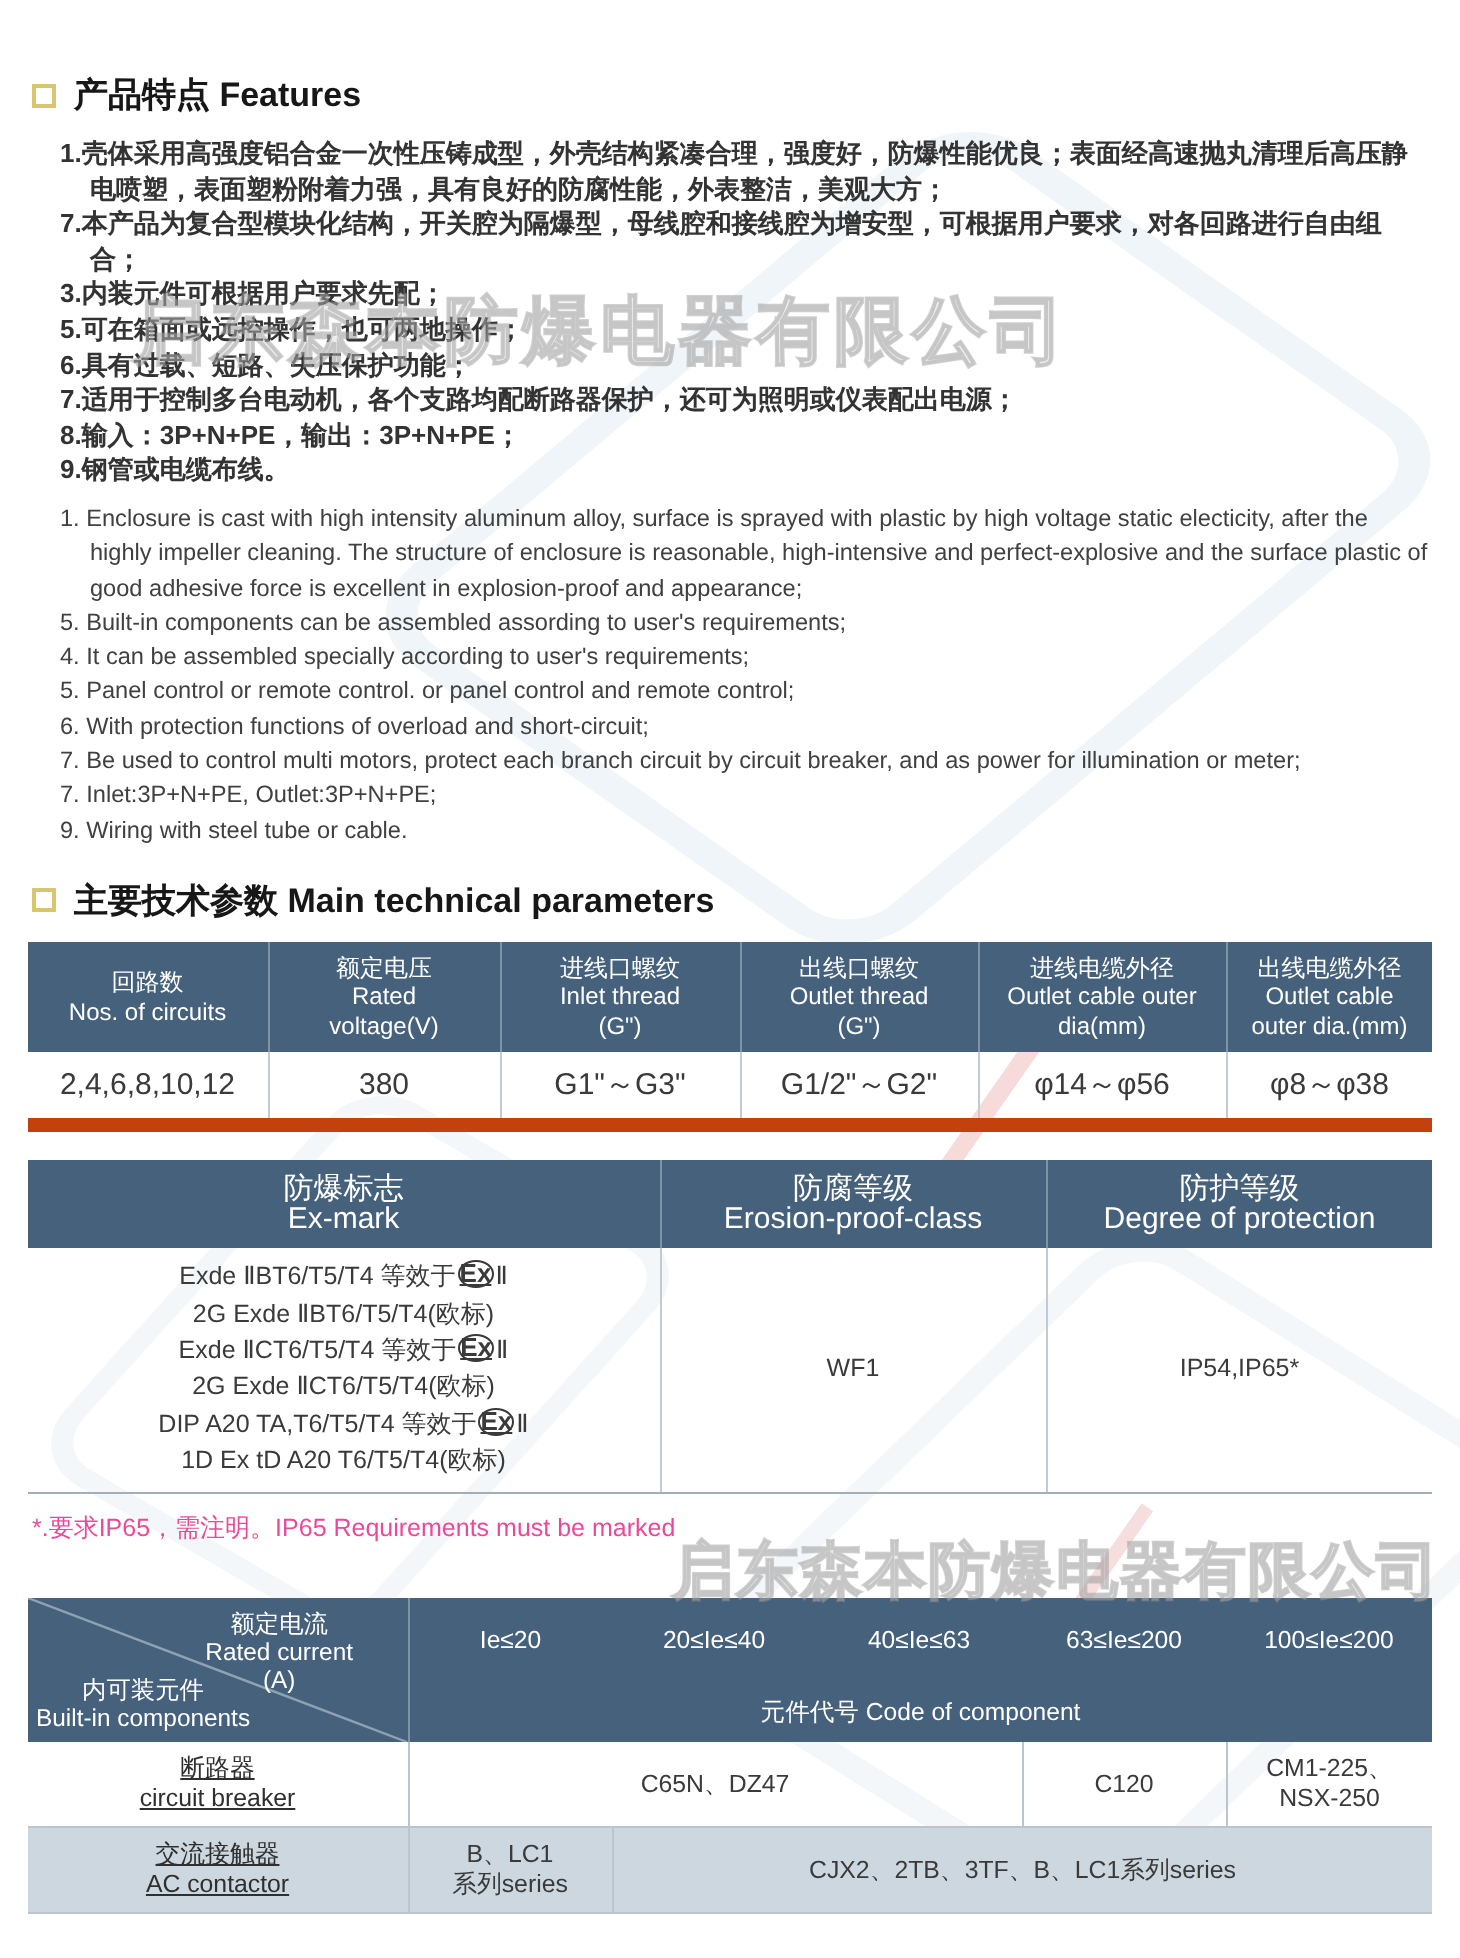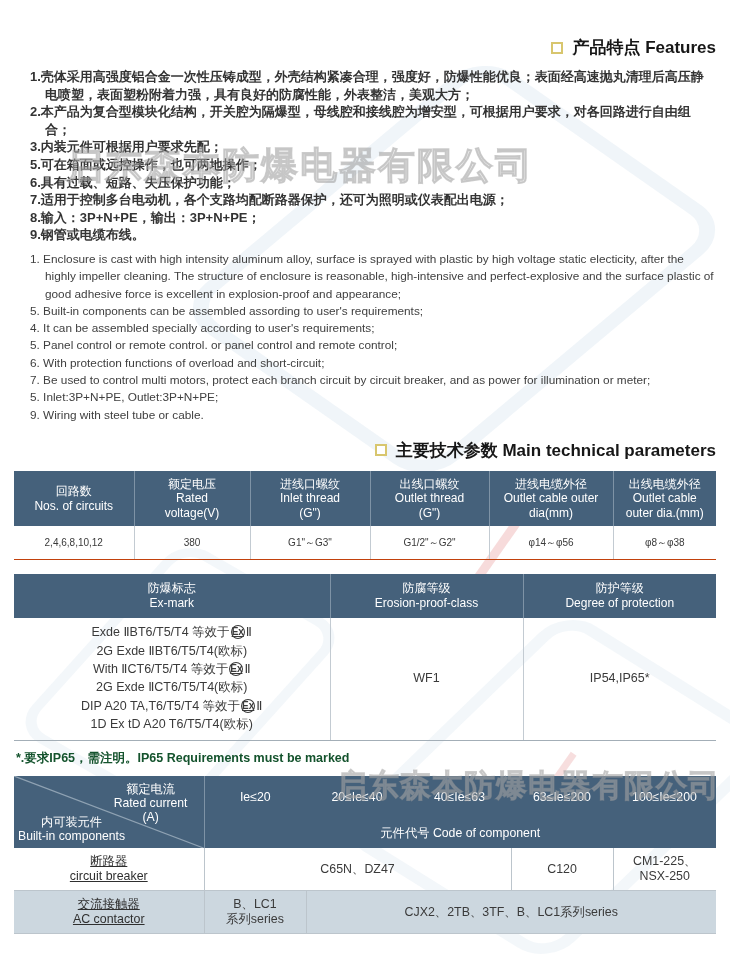--- a/index.html
+++ b/index.html
@@ -1,67 +1,67 @@
 <!DOCTYPE html>
 <html><head>
 <meta charset="utf-8">
 <style>
   html,body{margin:0;padding:0;background:#ffffff;}
   .page{position:relative;width:730px;height:979px;background:#fff;overflow:hidden;
         font-family:"Liberation Sans","DejaVu Sans",sans-serif;color:#3a3a3a;}
   .content{position:relative;z-index:2;padding:36px 14px 0 14px;}
 
   
-  .sec-head{display:flex;align-items:center;gap:9px;font-size:17px;font-weight:bold;color:#171717;margin:0 0 9px 2px;justify-content:flex-end;}
+  .sec-head{display:flex;align-items:center;gap:9px;font-size:17px;font-weight:bold;color:#171717;margin:0 0 9px 2px;}
   .sec-head.second{margin-top:15px;}
   .bullet{width:8px;height:8px;border:2px solid #d8c66e;background:#fff;display:inline-block;flex:0 0 auto;}
 
   
   .feat-list{margin:0 0 7px 16px;padding:0;list-style:none;}
   .feat-list li{padding-left:15px;text-indent:-15px;}
   .feat-list.cn li{font-size:13px;line-height:17.6px;color:#333;font-weight:bold;}
   .feat-list.en li{font-size:11.8px;line-height:17.3px;color:#404040;}
 
   
   table{border-collapse:collapse;width:702px;table-layout:fixed;}
   .pre{white-space:pre-line;}
   th{background:#45617b;color:#fff;font-weight:normal;vertical-align:middle;text-align:center;}
   td{text-align:center;vertical-align:middle;color:#3a3a3a;}
 
   
   .t1{margin:0 0 14px 0;}
   .t1 th{font-size:12px;line-height:14.5px;padding:6px 2px;border-left:1px solid #7e93a6;}
   .t1 th:first-child{border-left:none;}
-  .t1 td{font-size:10px;height:29px;border-left:1px solid #c3cbd2;border-bottom:1px solid #c2410c;padding:2px;}
+  .t1 td{font-size:15px;height:29px;border-left:1px solid #c3cbd2;border-bottom:7px solid #c2410c;padding:2px;}
   .t1 td:first-child{border-left:none;}
 
   
-  .t2 th{font-size:12px;line-height:15px;padding:7px 2px;border-left:1px solid #7e93a6;}
+  .t2 th{font-size:15px;line-height:15px;padding:7px 2px;border-left:1px solid #7e93a6;}
   .t2 th:first-child{border-left:none;}
   .t2 td{font-size:12.5px;border-left:1px solid #c3cbd2;border-bottom:1px solid #a3aeb7;padding:5px 2px 7px 2px;}
   .t2 td:first-child{border-left:none;}
   .exline{line-height:18.3px;color:#3a3a3a;}
   .ex-badge{display:inline-block;min-width:12px;height:12px;line-height:11px;border:1px solid #3a3a3a;
-            border-radius:50%;font-size:10px;font-weight:bold;text-align:center;vertical-align:1px;margin:0 1px;text-decoration:underline;}
+            border-radius:50%;font-size:13px;font-weight:bold;text-align:center;vertical-align:1px;margin:0 1px;text-decoration:underline;}
   .ex-badge:empty{display:none;}
 
   
-  .note{margin:9px 0 9px 2px;font-size:12.5px;color:#14532d;font-weight:bold;}
+  .note{margin:9px 0 26px 2px;font-size:12.5px;color:#ec4899;}
 
   
   .t3 th{font-size:12.3px;line-height:14px;}
   .t3 .hr1 th{height:38px;padding:2px;}
   .t3 .hr1 th.fdiv{border-left:1px solid #7e93a6;}
   .t3 .hr2 th{height:26px;border-left:1px solid #7e93a6;padding:2px;}
   .t3 td{font-size:12.4px;line-height:15px;border-left:1px solid #bcc5cc;border-bottom:1px solid #bcc5cc;padding:6px 3px;}
   .t3 td.lbl{border-left:none;color:#2f2f2f;text-decoration:underline;}
   .t3 tr.alt td{background:#ccd7df;}
   .diag{position:relative;padding:0;}
   .diag svg{position:absolute;inset:0;width:100%;height:100%;}
-  .diag .dtop{position:absolute;top:6px;right:16px;text-align:center;font-size:12.2px;line-height:14px;color:#fff;white-space:pre-line;}
+  .diag .dtop{position:absolute;top:6px;right:27px;text-align:center;font-size:12.2px;line-height:14px;color:#fff;white-space:pre-line;}
   .diag .dbot{position:absolute;bottom:5px;left:4px;text-align:center;font-size:12.2px;line-height:14px;color:#fff;white-space:pre-line;}
 
   
   .wm{position:absolute;pointer-events:none;}
   .wm-text{z-index:3;font-weight:bold;color:rgba(195,195,195,0.30);
            -webkit-text-stroke:1px rgba(150,150,150,0.45);white-space:nowrap;}
   .wm-t1{left:66px;top:141px;font-size:37px;letter-spacing:2px;}
   .wm-t2{left:336px;top:765px;font-size:31px;letter-spacing:1px;}
   .wm-shape{z-index:1;border-radius:40px;}
   .wm-b1{left:300px;top:75px;width:280px;height:360px;border:14px solid rgba(140,175,210,0.13);transform:rotate(35deg) skewX(-15deg);}
@@ -85,37 +85,37 @@
 
   <div class="content">
 
     <div class="sec-head">
       <span class="bullet"></span>
       <span>产品特点 Features</span>
     </div>
 
     <ul class="feat-list cn">
       <li>1.壳体采用高强度铝合金一次性压铸成型，外壳结构紧凑合理，强度好，防爆性能优良；表面经高速抛丸清理后高压静电喷塑，表面塑粉附着力强，具有良好的防腐性能，外表整洁，美观大方；</li>
-      <li>2.本产品为复合型模块化结构，开关腔为隔爆型，母线腔和接线腔为增安型，可根据用户要求，对各回路进行自由组合；</li>
+      <li>7.本产品为复合型模块化结构，开关腔为隔爆型，母线腔和接线腔为增安型，可根据用户要求，对各回路进行自由组合；</li>
       <li>3.内装元件可根据用户要求先配；</li>
       <li>5.可在箱面或远控操作，也可两地操作；</li>
       <li>6.具有过载、短路、失压保护功能；</li>
       <li>7.适用于控制多台电动机，各个支路均配断路器保护，还可为照明或仪表配出电源；</li>
       <li>8.输入：3P+N+PE，输出：3P+N+PE；</li>
       <li>9.钢管或电缆布线。</li>
     </ul>
 
     <ul class="feat-list en">
       <li>1. Enclosure is cast with high intensity aluminum alloy, surface is sprayed with plastic by high voltage static electicity, after the highly impeller cleaning. The structure of enclosure is reasonable, high-intensive and perfect-explosive and the surface plastic of good adhesive force is excellent  in explosion-proof and appearance;</li>
       <li>5. Built-in components can be assembled assording to user's requirements;</li>
       <li>4. It can be assembled specially according to user's requirements;</li>
       <li>5. Panel control or remote control. or panel control and remote control;</li>
       <li>6. With protection functions of overload and short-circuit;</li>
       <li>7. Be used to control multi motors, protect each branch circuit by circuit breaker, and as power for illumination or meter;</li>
-      <li>5. Inlet:3P+N+PE, Outlet:3P+N+PE;</li>
+      <li>7. Inlet:3P+N+PE, Outlet:3P+N+PE;</li>
       <li>9. Wiring with steel tube or cable.</li>
     </ul>
 
     <div class="sec-head second">
       <span class="bullet"></span>
       <span>主要技术参数 Main technical parameters</span>
     </div>
 
     <table class="t1">
       <colgroup>
@@ -169,21 +169,21 @@
 Ex-mark</th>
         <th class="pre">防腐等级
 Erosion-proof-class</th>
         <th class="pre">防护等级
 Degree of protection</th>
       </tr>
       <tr>
         <td>
           <div class="exline"><span>Exde ⅡBT6/T5/T4 等效于</span><span class="ex-badge">Ex</span><span>Ⅱ</span></div>
           <div class="exline"><span>2G Exde ⅡBT6/T5/T4(欧标)</span><span></span></div>
-          <div class="exline"><span>With ⅡCT6/T5/T4 等效于</span><span class="ex-badge">Ex</span><span>Ⅱ</span></div>
+          <div class="exline"><span>Exde ⅡCT6/T5/T4 等效于</span><span class="ex-badge">Ex</span><span>Ⅱ</span></div>
           <div class="exline"><span>2G Exde ⅡCT6/T5/T4(欧标)</span><span></span></div>
           <div class="exline"><span>DIP A20 TA,T6/T5/T4  等效于</span><span class="ex-badge">Ex</span><span>Ⅱ</span></div>
           <div class="exline"><span>1D Ex tD A20 T6/T5/T4(欧标)</span><span></span></div>
         </td>
         <td>WF1</td>
         <td>IP54,IP65*</td>
       </tr>
     </tbody>
       </table>
 

